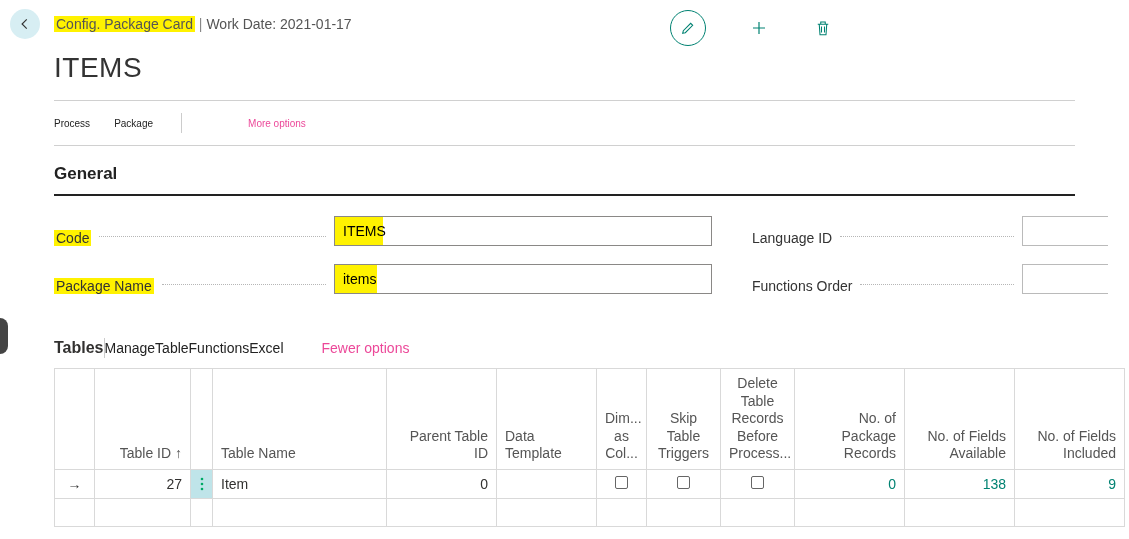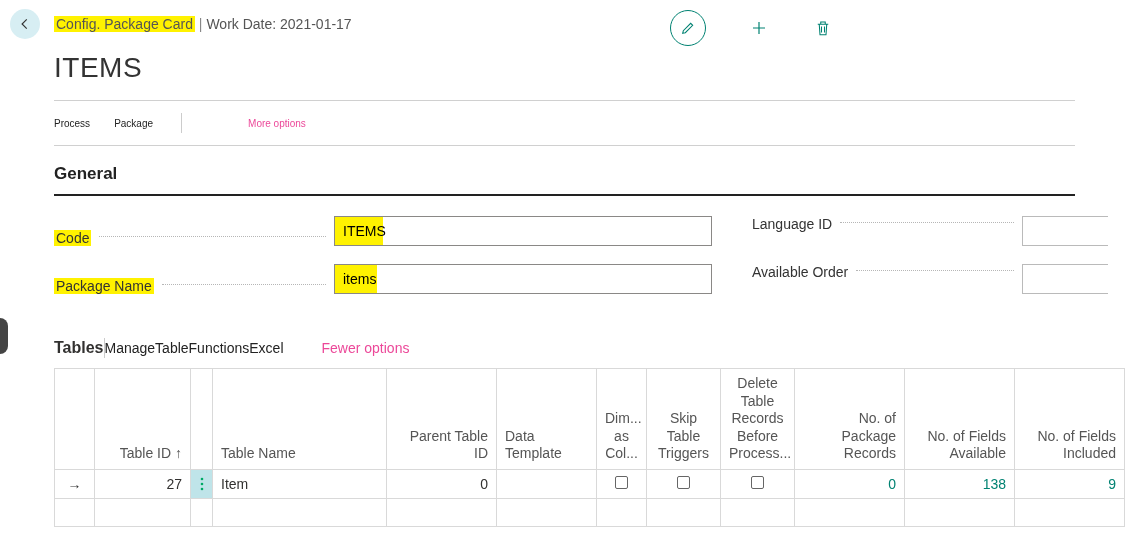--- a/index.html
+++ b/index.html
@@ -19,21 +19,21 @@
   .page-title { font-size: 28px; font-weight: 400; color: #333; margin: 4px 0 16px; letter-spacing: .5px; }
   .hr { border: none; border-top: 1px solid #d0d0d0; }
   .menu-row { display: flex; align-items: center; gap: 24px; padding: 12px 0; font-size: 10px; }
   .menu-row .divider { width: 1px; height: 20px; background: #ccc; margin: 0 4px; }
   .menu-item { color: #222; cursor: pointer; }
   .menu-item.muted { color: #ec4899; margin-left: 38px; }
   .section-title { font-size: 17px; font-weight: 600; color: #222; margin: 18px 0 10px; }
   .section-hr { border: none; border-top: 2px solid #222; margin-bottom: 20px; }
   .form-row { display: flex; margin-bottom: 18px; }
   .form-left { flex-basis: 700px; display: flex; align-items: flex-end; }
-  .form-right { flex: 1; display: flex; align-items: flex-start; padding-left: 40px; }
+  .form-right { flex: 1; display: flex; align-items: flex-end; padding-left: 40px; }
   .form-label { width: 280px; color: #333; display: flex; align-items: center; white-space: nowrap; }
   .form-label .lbl-text { flex-shrink: 0; }
   .form-label .dots { flex: 1; border-bottom: 1.5px dotted #b6b6b6; margin: 0 8px 3px 8px; }
   .form-input { width: 378px; height: 30px; border: 1px solid #8a8886; padding: 0 8px; font-size: 14px; outline: none; }
   .form-right .form-label { width: 270px; }
   .form-right .spacer-input { width: 86px; height: 30px; border: 1px solid #bababa; border-right: none; }
   .toggle { width: 42px; height: 20px; border: 1px solid #666; border-radius: 10px; display: flex; align-items: center; padding: 1px; cursor: pointer; background: #fff; }
   .toggle .knob { width: 14px; height: 14px; border-radius: 50%; background: #555; }
   .tables-bar { display: flex; align-items: center; margin-top: 44px; padding-bottom: 10px; }
   .tables-title { font-size: 16px; font-weight: 600; }
@@ -122,21 +122,21 @@
   <div class="form-row">
     <div class="form-left">
       <div class="form-label">
           <span class="lbl-text hl">Package Name</span>
           <span class="dots"></span>
         </div>
       <input class="form-input" value="items" style="background: linear-gradient(to right, rgb(255, 242, 0) 0px, rgb(255, 242, 0) 42px, rgb(255, 255, 255) 42px);">
     </div>
     <div class="form-right">
       <div class="form-label">
-          <span class="lbl-text">Available Order</span>
+          <span class="lbl-text">Functions Order</span>
           <span class="dots"></span>
         </div>
       <div class="spacer-input"></div>
     </div>
   </div>
 
 
   <div class="tables-bar">
     <span class="tables-title">Tables</span>
     <span class="divider"></span>

